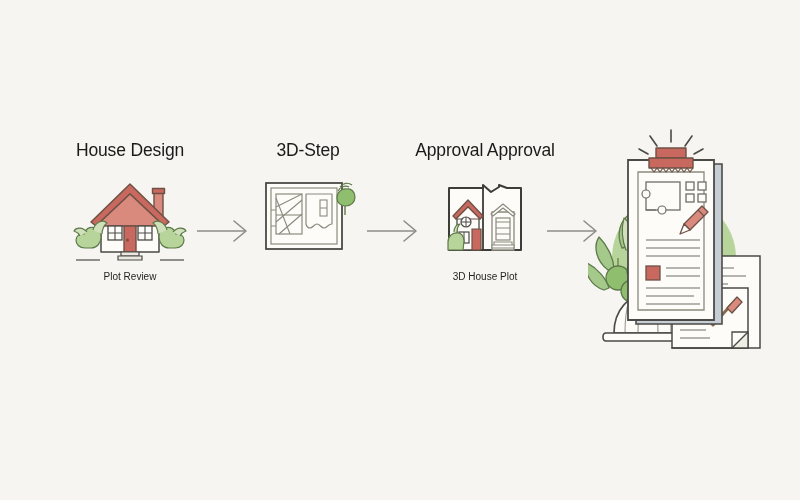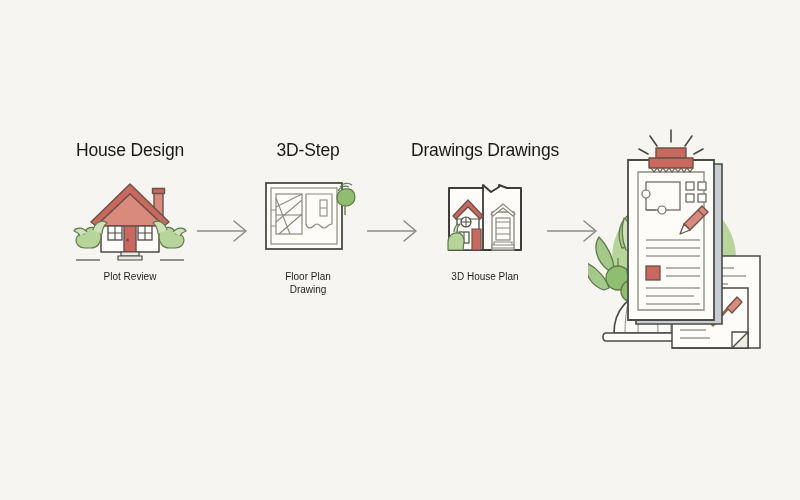--- a/index.html
+++ b/index.html
@@ -144,35 +144,31 @@
         <path d="M48 17h26v30c-4 0-5 4-8 4s-4-4-7-4-4 4-7 4-4-4-4-4z" fill="#fdfcf8" stroke="#8a8a7e" stroke-width="1.2" stroke-linejoin="round"></path>
         <rect x="62" y="23" width="7" height="16" fill="#fdfcf8" stroke="#8a8a7e" stroke-width="1.1"></rect>
         <path d="M62 31h7" stroke="#8a8a7e" stroke-width="1"></path>
 
         <path d="M79 21c0-6 5-10 10-9 4-1 8 3 8 8 0 5-4 9-9 9s-9-3-9-8z" fill="#8fbf6e" stroke="#5e7a4a" stroke-width="1.2"></path>
         <path d="M87 29v9" stroke="#5e7a4a" stroke-width="1.4"></path>
         <path d="M80 14c2-4 7-6 11-4M82 10c3-4 8-5 12-2" stroke="#5e7a4a" stroke-width="1.2" fill="none"></path>
       </svg>
     </div>
 
-    <div class="step-caption">
-      <div>Floor Plan</div>
-      <div>Drawing</div>
-    </div>
   </div>
 
   <div class="arrow" id="arrow-2">
     <svg width="56" height="26" viewBox="0 0 56 26" fill="none" xmlns="http://www.w3.org/2000/svg">
       <path d="M1 13h48" stroke="#8d8d88" stroke-width="1.6"></path>
       <path d="M38 3l12 10-12 10" stroke="#8d8d88" stroke-width="1.6" fill="none" stroke-linecap="round" stroke-linejoin="round"></path>
     </svg>
   </div>
 
   <div class="step" id="step-3">
-    <div class="step-title">Drawings Drawings</div>
+    <div class="step-title">Approval Approval</div>
 
     <div class="step-art">
       <svg width="100" height="84" viewBox="0 0 100 84" fill="none" xmlns="http://www.w3.org/2000/svg">
 
         <path d="M14 12h34v-3l8 7 8-5v-2l8 3h14v62H14z" fill="#fdfcf8" stroke="#3c3c38" stroke-width="2" stroke-linejoin="round"></path>
         <path d="M48 12v62" stroke="#3c3c38" stroke-width="1.8"></path>
 
         <path d="M22 40h22v34H22z" fill="#fdfcf8" stroke="#4a4a46" stroke-width="1.3"></path>
         <path d="M33 24 L48 40 L45 43 L33 31 L21 43 L18 40 Z" fill="#c8685e" stroke="#6d5146" stroke-width="1.3" stroke-linejoin="round"></path>
         <path d="M33 31 L45 43 L21 43 Z" fill="#fdfcf8" stroke="#6d5146" stroke-width="1.1" stroke-linejoin="round"></path>
@@ -186,21 +182,21 @@
         <path d="M19 56c0-5 3-8 6-8-2 2-3 5-3 8" fill="#cfe0bb" stroke="#5e7a4a" stroke-width="1.1" stroke-linejoin="round"></path>
 
         <path d="M57 36h22v38H57z" fill="#fdfcf8" stroke="#8a8a7e" stroke-width="1.3"></path>
         <path d="M68 28 L80 38 L78 40 L68 32 L58 40 L56 38 Z" fill="#fdfcf8" stroke="#8a8a7e" stroke-width="1.2" stroke-linejoin="round"></path>
         <rect x="61" y="42" width="14" height="22" fill="#fdfcf8" stroke="#8a8a7e" stroke-width="1.2"></rect>
         <path d="M61 46h14M61 52h14M61 58h14" stroke="#8a8a7e" stroke-width="1"></path>
         <path d="M59 66h18v3H59zM57 69h22v3H57z" fill="#fdfcf8" stroke="#8a8a7e" stroke-width="1.1"></path>
       </svg>
     </div>
 
-    <div class="step-caption">3D House Plan</div>
+    <div class="step-caption">3D House Plot</div>
   </div>
 
   <div class="arrow" id="arrow-3">
     <svg width="56" height="26" viewBox="0 0 56 26" fill="none" xmlns="http://www.w3.org/2000/svg">
       <path d="M1 13h48" stroke="#8d8d88" stroke-width="1.6"></path>
       <path d="M38 3l12 10-12 10" stroke="#8d8d88" stroke-width="1.6" fill="none" stroke-linecap="round" stroke-linejoin="round"></path>
     </svg>
   </div>
 
   <div id="final-art">

